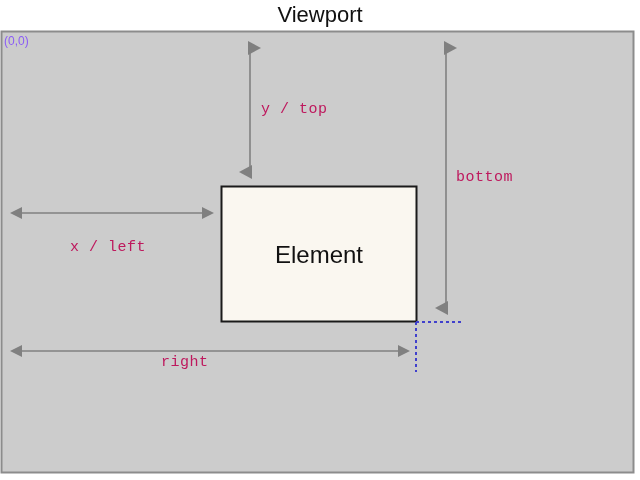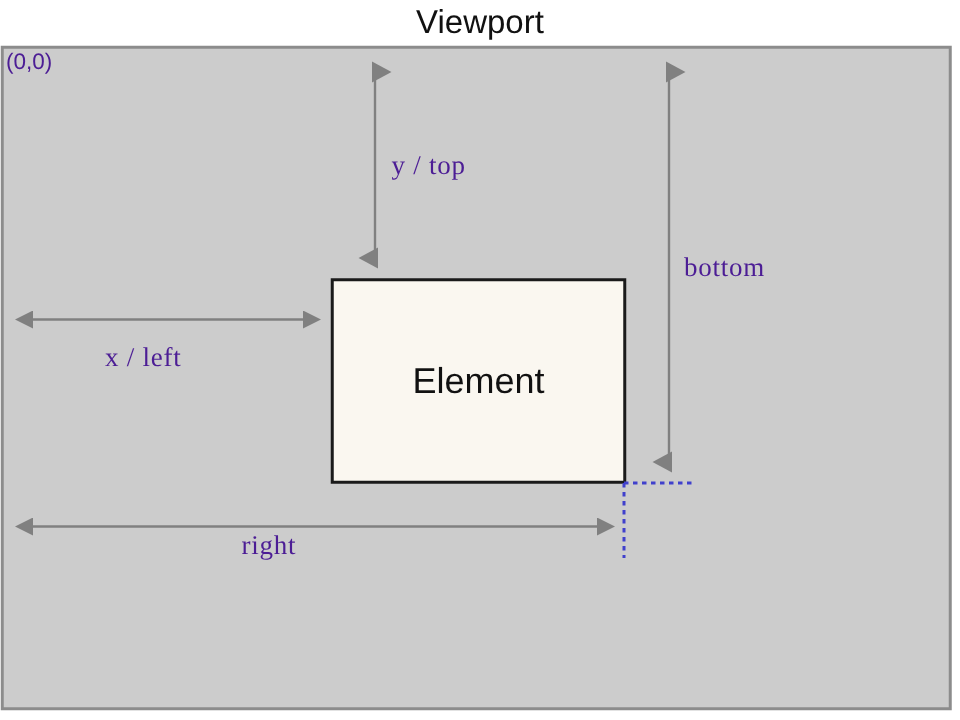--- a/index.html
+++ b/index.html
@@ -37,49 +37,49 @@
     font-size: 22px;
     color: #111111;
     line-height: 28px;
     white-space: nowrap;
   }
   .origin-label {
     position: absolute;
     left: 4px;
     top: 33px;
     font-family: "Liberation Sans", sans-serif;
-    font-size: 15px;
-    color: #4c1d95;
+    font-size: 12px;
+    color: #8b5cf6;
     line-height: 17px;
     white-space: nowrap;
   }
   .element-label {
     position: absolute;
     left: 221px;
     top: 240px;
     width: 196px;
     text-align: center;
     font-family: Liberation Sans, sans-serif;
     font-size: 24px;
     color: #111111;
     line-height: 30px;
     white-space: nowrap;
   }
   .mono-label {
     position: absolute;
-    font-family: Liberation Serif, serif;
-    font-size: 18px;
-    color: #4c1d95;
+    font-family: Liberation Mono, monospace;
+    font-size: 15px;
+    color: #be185d;
     line-height: 18px;
     white-space: nowrap;
     letter-spacing: 0.5px;
   }
   .lbl-ytop   { left: 261px; top: 101px; }
   .lbl-bottom { left: 456px; top: 169px; }
-  .lbl-xleft  { left: 70px;  top: 229px; }
+  .lbl-xleft  { left: 70px;  top: 239px; }
   .lbl-right  { left: 161px; top: 354px; }
 </style>
 </head>
 <body>
 
 <div id="stage">
 
   <svg class="diagram-svg" viewBox="0 0 640 480" xmlns="http://www.w3.org/2000/svg">
     <defs>
       <marker id="arrowUp" markerWidth="14" markerHeight="14" refX="7" refY="2.5" orient="auto-start-reverse" markerUnits="userSpaceOnUse">

